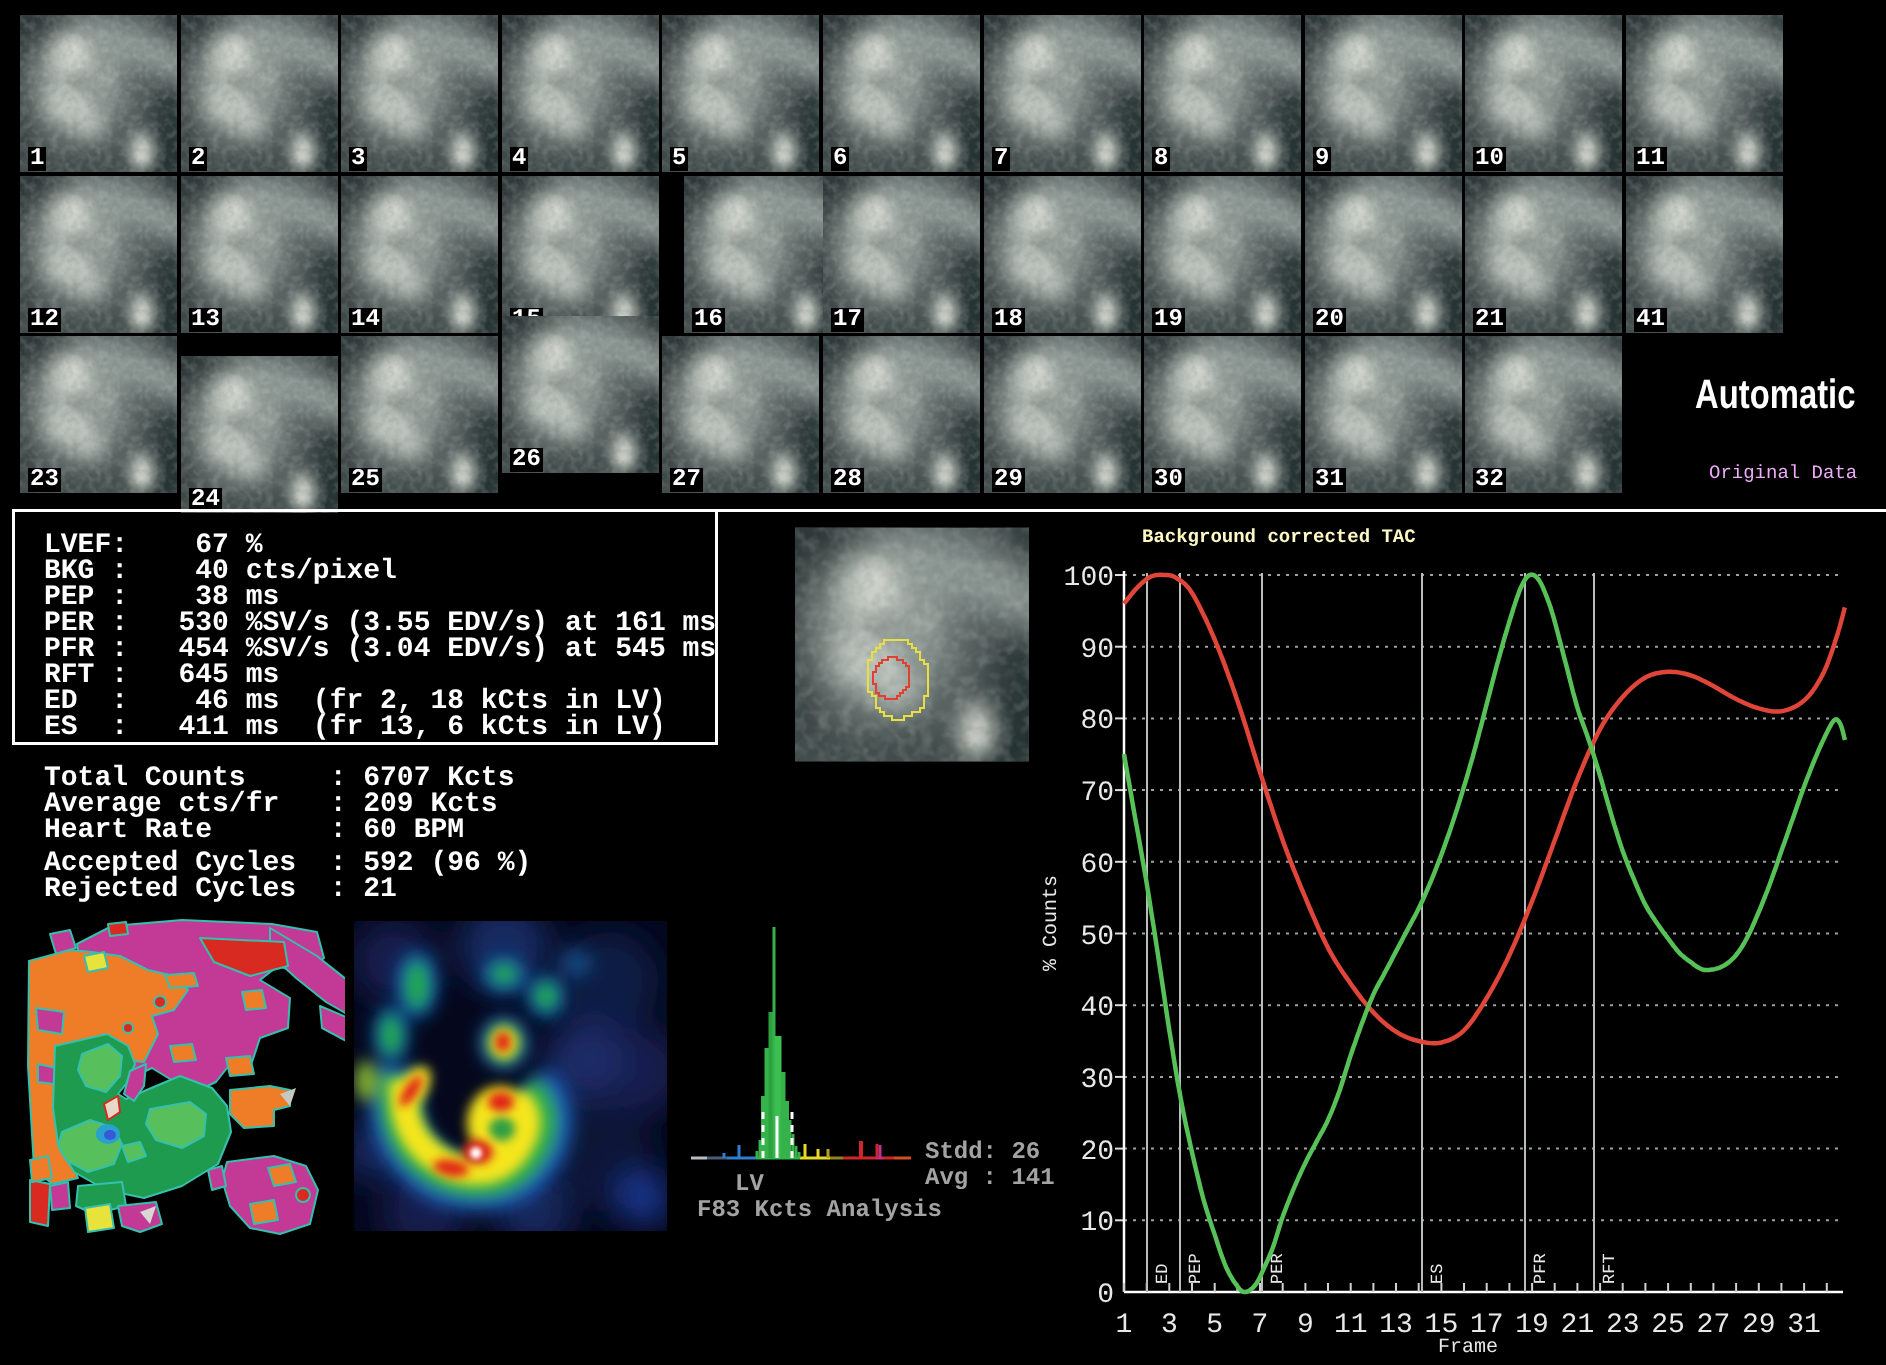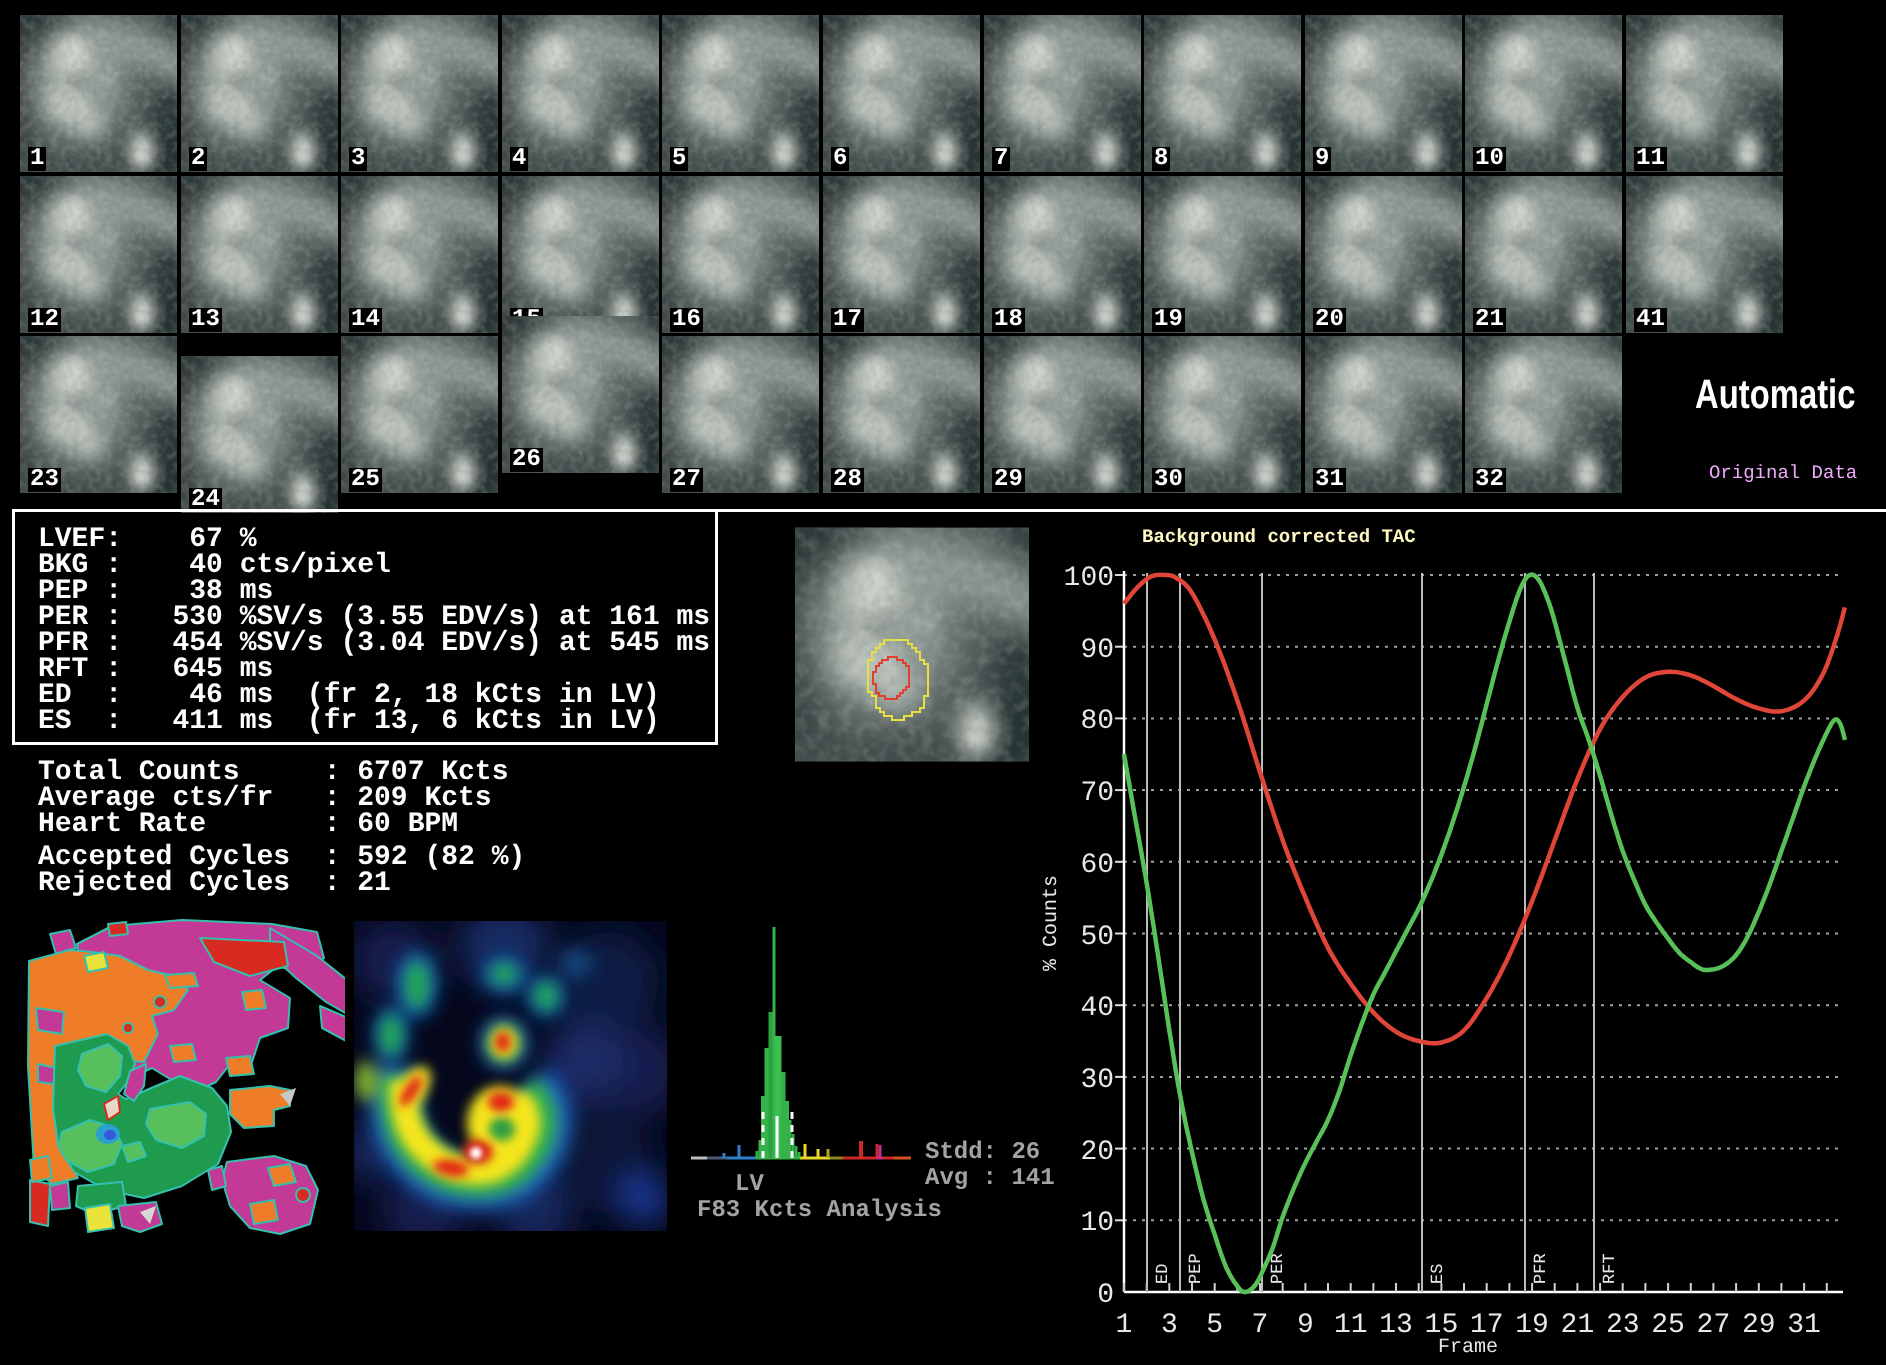--- a/index.html
+++ b/index.html
@@ -1,20 +1,20 @@
 <!DOCTYPE html>
 <html><head><meta charset="utf-8">
 <style>
 html,body{margin:0;padding:0;background:#000;width:1886px;height:1365px;overflow:hidden}
 *{-webkit-font-smoothing:antialiased;text-rendering:geometricPrecision}
 body{position:relative;font-family:"Liberation Mono",monospace}
 .fr{position:absolute;width:157px;height:157px}
 .fr span{position:absolute;left:8px;bottom:1px;background:#000;color:#fff;font:bold 24px "Liberation Mono",monospace;padding:0 2px;line-height:24px;transform:translateZ(0)}
 .abs{position:absolute}
-pre{margin:4px;color:#fff;font:bold 28px/26px "Liberation Mono",monospace;transform:translateZ(0)}
+pre{margin:10px;color:#fff;font:bold 28px/26px "Liberation Mono",monospace;transform:translateZ(0)}
 .auto{position:absolute;right:31px;top:371px;color:#fff;font:bold 41px "Liberation Sans",sans-serif;transform:scaleX(0.8);transform-origin:right center}
 .odata{position:absolute;left:1709px;top:462px;color:#f0abfc;font:19px "Liberation Mono",monospace;transform:translateZ(0)}
 .bgt{position:absolute;left:1142px;top:526px;color:#fef9c3;font:bold 19px "Liberation Mono",monospace;transform:translateZ(0)}
 .ctick{font:28px "Liberation Mono",monospace;fill:#e8e8e8}
 .mlab{font:17px "Liberation Mono",monospace;fill:#e8e8e8}
 .clab{font:20px "Liberation Mono",monospace;fill:#e8e8e8}
 .b24{color:#a3a3a3;font:bold 24px/26px "Liberation Mono",monospace;position:absolute;transform:translateZ(0)}
 </style></head>
 <body>
 <svg width="0" height="0" style="position:absolute">
@@ -118,21 +118,21 @@
     </svg><span>12</span></div>
 <div class="fr" style="left:181px;top:176px"><svg width="157" height="157" viewBox="0 0 157 157">
       <use href="#hf"></use>
     </svg><span>13</span></div>
 <div class="fr" style="left:341px;top:176px"><svg width="157" height="157" viewBox="0 0 157 157">
       <use href="#hf"></use>
     </svg><span>14</span></div>
 <div class="fr" style="left:502px;top:176px"><svg width="157" height="157" viewBox="0 0 157 157">
       <use href="#hf"></use>
     </svg><span>15</span></div>
-<div class="fr" style="left:662px;top:176px"><svg width="157" height="157" viewBox="0 0 157 157">
+<div class="fr" style="left:684px;top:176px"><svg width="157" height="157" viewBox="0 0 157 157">
       <use href="#hf"></use>
     </svg><span>16</span></div>
 <div class="fr" style="left:823px;top:176px"><svg width="157" height="157" viewBox="0 0 157 157">
       <use href="#hf"></use>
     </svg><span>17</span></div>
 <div class="fr" style="left:984px;top:176px"><svg width="157" height="157" viewBox="0 0 157 157">
       <use href="#hf"></use>
     </svg><span>18</span></div>
 <div class="fr" style="left:1144px;top:176px"><svg width="157" height="157" viewBox="0 0 157 157">
       <use href="#hf"></use>
@@ -187,21 +187,21 @@
 PEP :    38 ms
 PER :   530 %SV/s (3.55 EDV/s) at 161 ms
 PFR :   454 %SV/s (3.04 EDV/s) at 545 ms
 RFT :   645 ms
 ED  :    46 ms  (fr 2, 18 kCts in LV)
 ES  :   411 ms  (fr 13, 6 kCts in LV)</pre>
 
 <pre class="abs" style="left:34px;top:756px">Total Counts     : 6707 Kcts
 Average cts/fr   : 209 Kcts
 Heart Rate       : 60 BPM</pre>
-<pre class="abs" style="left:34px;top:841px">Accepted Cycles  : 592 (82 %)
+<pre class="abs" style="left:34px;top:841px">Accepted Cycles  : 592 (96 %)
 Rejected Cycles  : 21</pre>
 
 <div class="abs" style="left:795px;top:527px">
 <svg width="234" height="235" viewBox="0 0 157 157">
       <use href="#hf"></use>
     </svg>
 </div>
 <svg class="abs" style="left:0;top:0" width="1886" height="1365" viewBox="0 0 1886 1365">
 <path d="M928,672V680V684V692V696H924V700V708H920V712H916H912V716H908H904V720H900H892V716H888H884V712H880V708H876V704V696H872V692H868V688V680V672V668V660H872V656V652H876V648H880V644H884V640H888H892H896H904H908V644H912V648H916V652H920V656V660H924V664H928V672Z" fill="none" stroke="#e8e040" stroke-width="2"></path>
 <path d="M909,675V678V684V687H906V690H903V693H900V696H897V699H894H891H885V696H882H879V693H876V690V684H873V681V678V672H876V669V666H879V663H882V660H888V657H891H894H897V660H900H903V663H906V666H909V672V675Z" fill="none" stroke="#e04030" stroke-width="2"></path>

